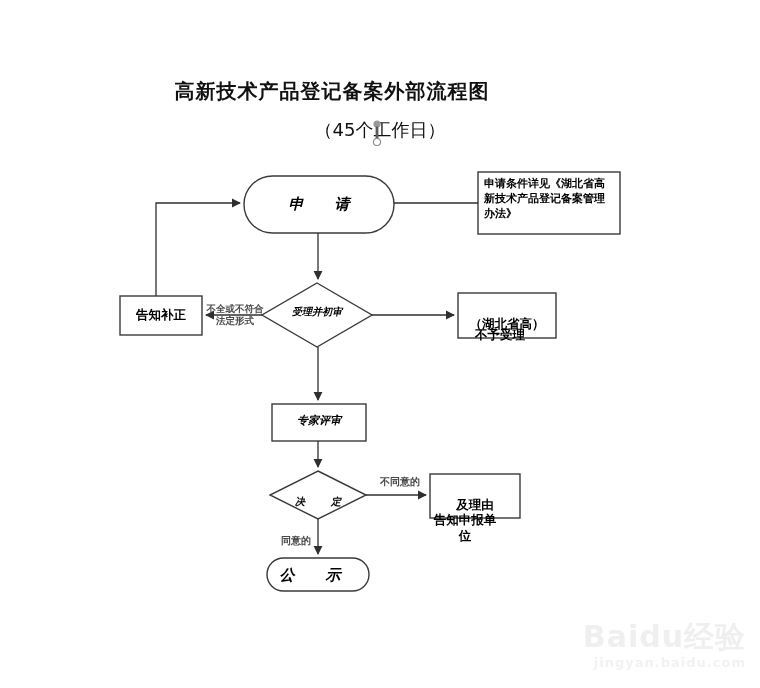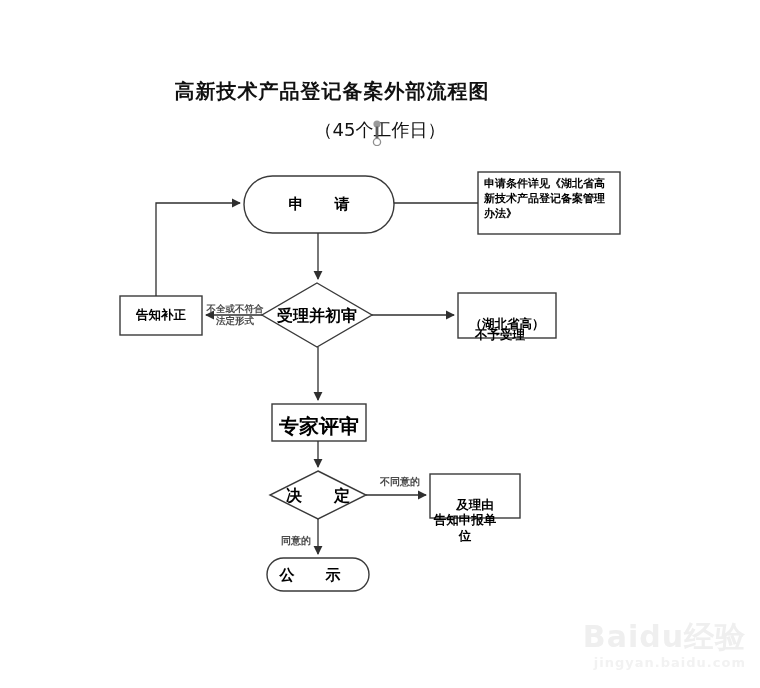--- a/index.html
+++ b/index.html
@@ -64,20 +64,21 @@
   .node-label {
     position: absolute;
     text-align: center;
     font-size: 14px;
     font-weight: 700;
     color: #000;
     line-height: 1.25;
     letter-spacing: 0px;
     white-space: pre;
     pointer-events: none;
+    font-style: italic;
   }
   .node-label.spaced { letter-spacing: 8px; text-indent: 8px; }
   .note-label {
     position: absolute;
     font-size: 11px;
     font-weight: 700;
     color: #000;
     line-height: 1.32;
     text-align: left;
   }
@@ -187,28 +188,28 @@
   </svg>
 
   <div class="node-label spaced" style="left:244px; top:195px; width:150px; font-size:15px;">申　请</div>
 
   <div class="note-label" style="left:484px; top:177px; width:132px;">申请条件详见《湖北省高</div>
   <div class="note-label" style="left:484px; top:192px; width:132px;">新技术产品登记备案管理</div>
   <div class="note-label" style="left:484px; top:207px; width:132px;">办法》</div>
 
   <div class="box-label" style="left:120px; top:307px; width:82px;">告知补正</div>
 
-  <div class="node-label" style="left:257px; top:306px; width:120px; font-size:16px;">受理并初审</div>
+  <div class="node-label" style="left:257px; top:306px; width:120px; font-size:10px;">受理并初审</div>
 
   <div class="box-label" style="left:458px; top:287px; width:84px;margin-top:40px;">不予受理</div>
   <div class="box-label" style="left:458px; top:316px; width:98px;">（湖北省高）</div>
 
-  <div class="node-label" style="left:272px; top:414px; width:94px; font-size:20px;">专家评审</div>
-
-  <div class="node-label spaced" style="left:268px; top:486px; width:100px; font-size:16px;">决　定</div>
+  <div class="node-label" style="left:272px; top:414px; width:94px; font-size:11px;">专家评审</div>
+
+  <div class="node-label spaced" style="left:268px; top:496px; width:100px; font-size:10px;">决　定</div>
 
   <div class="box-label" style="left:430px; top:480px; width:70px;margin-top:32px;">告知申报单位</div>
   <div class="box-label" style="left:430px; top:497px; width:90px;">及理由</div>
 
   <div class="node-label spaced" style="left:267px; top:566px; width:86px; font-size:15px;">公　示</div>
 
   <div class="edge-label" style="left:200px; top:295px; width:70px;margin-top:8px;">不全或不符合
 法定形式</div>
 
   <div class="edge-label" style="left:372px; top:476px; width:56px; font-size:10px;">不同意的</div>

